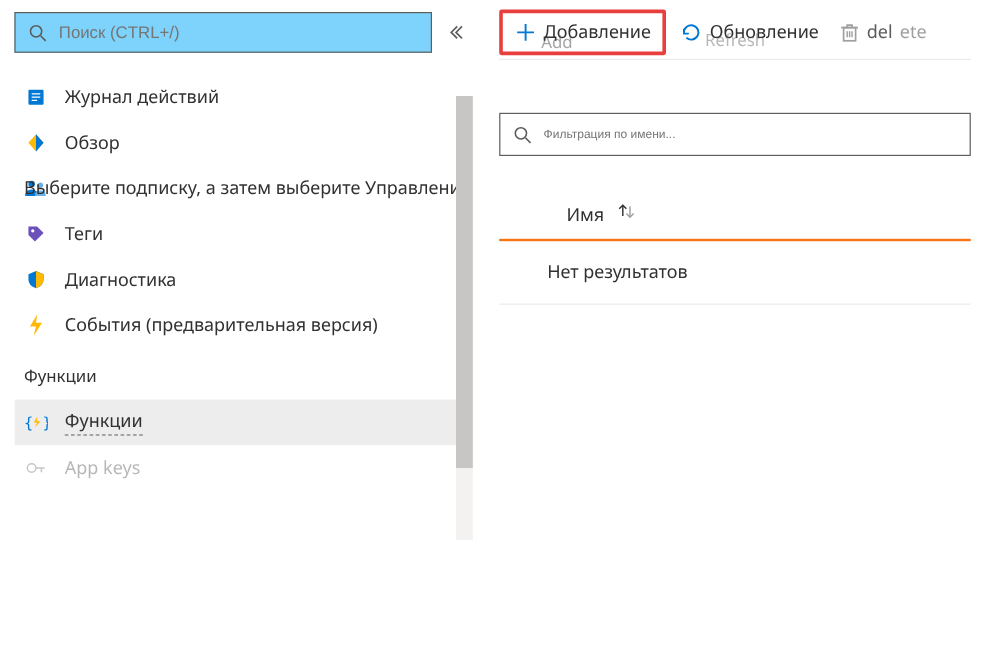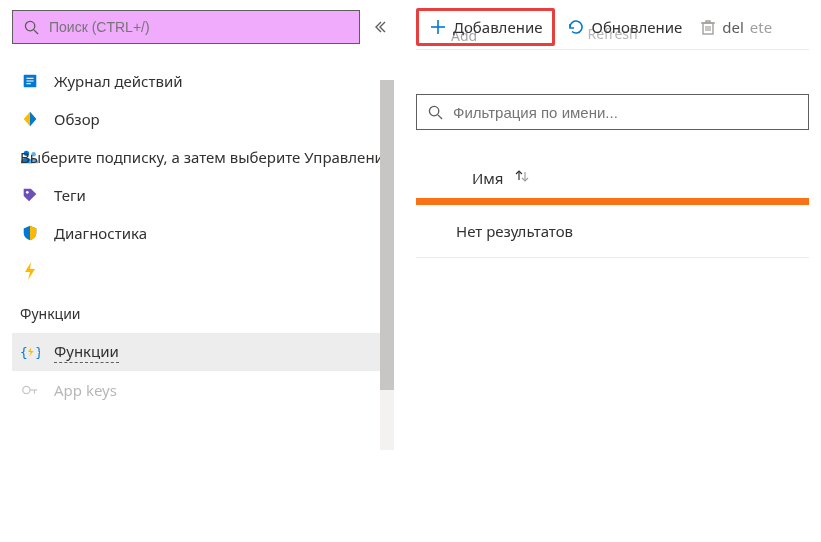--- a/index.html
+++ b/index.html
@@ -33,21 +33,21 @@
       gap: 8px;
       margin-bottom: 18px;
     }
     .search-box {
       flex: 1;
       border: 1px solid #605e5c;
       height: 34px;
       display: flex;
       align-items: center;
       padding: 0 8px;
-      background: #f0abfc;
+      background: #7dd3fc;
     }
     .search-box svg { flex-shrink: 0; }
     .search-box input {
       border: none;
       outline: none;
       flex: 1;
       font-size: 14px;
       margin-left: 8px;
       background: transparent;
     }
@@ -166,29 +166,29 @@
       height: 36px;
       display: flex;
       align-items: center;
       padding: 0 8px;
       background: #fff;
     }
     .filter-box input {
       border: none;
       outline: none;
       flex: 1;
-      font-size: 15px;
+      font-size: 10px;
       margin-left: 8px;
       background: transparent;
     }
     .results-header {
       margin-top: 28px;
       display: flex;
       padding: 10px 24px 10px 56px;
-      border-bottom: 7px solid #f97316;
+      border-bottom: 2px solid #f97316;
     }
     .results-header .col-name {
       display: flex;
       align-items: center;
       gap: 10px;
       font-size: 15px;
     }
     .no-results {
       padding: 16px 24px 16px 40px;
       font-size: 15px;
@@ -273,20 +273,21 @@
         </span>
         <span class="nav-label">Диагностика</span>
       </div>
 
       <div class="nav-item">
         <span class="icon-slot">
           <svg width="16" height="20" viewBox="0 0 16 20">
               <path d="M9 1 L3 11 L8 11 L6 19 L13 8 L8 8 Z" fill="#ffb900"></path>
             </svg>
         </span>
+        <span class="nav-label">События (предварительная версия)</span>
       </div>
 
       <div class="nav-section-header">Функции</div>
 
       <div class="nav-item active">
         <span class="icon-slot">
           <svg width="20" height="16" viewBox="0 0 22 16">
               <text x="0" y="13" font-size="14" fill="#0078d4" font-family="Consolas,monospace">{ }</text>
               <path d="M10 3 L7 8 L10 8 L8 13 L13 7 L10 7 Z" fill="#ffb900" transform="translate(2,0)"></path>
             </svg>

